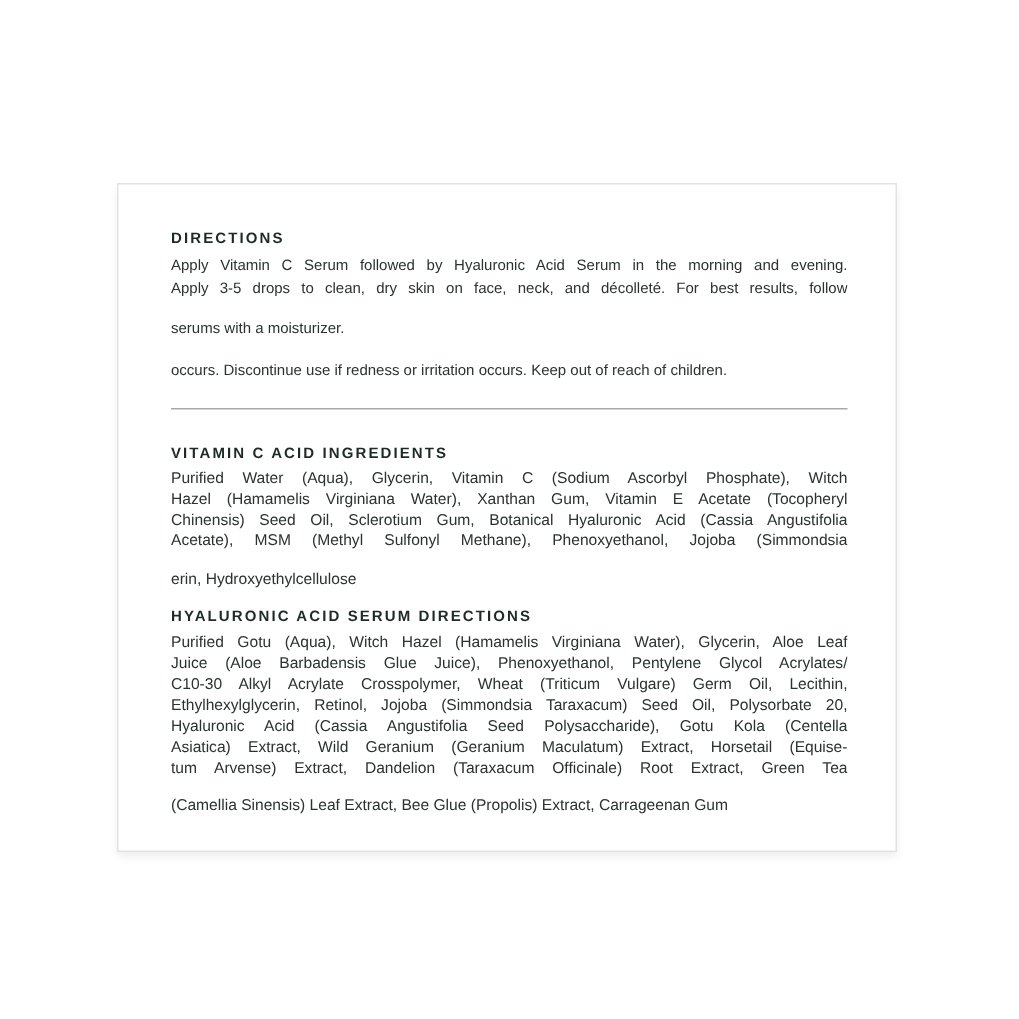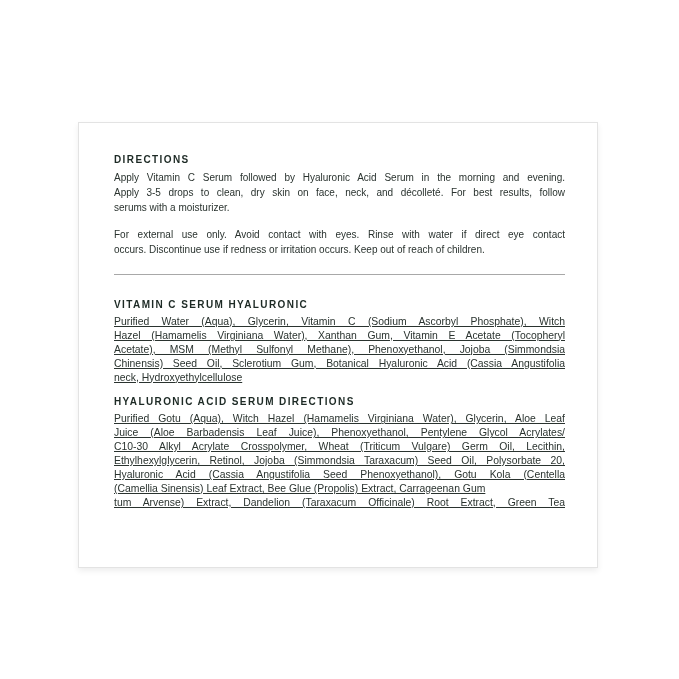--- a/index.html
+++ b/index.html
@@ -45,31 +45,31 @@
   }
   .para .line {
     text-align: justify;
     text-align-last: justify;
     overflow: hidden;
     white-space: nowrap;
   }
   .para .line.last {
     text-align: left;
     text-align-last: left;
+    margin-top: 12px;
   }
   .para-directions .line {
     font-size: 10px;
     height: 15.2px;
     line-height: 15.2px;
   }
   .para-ingredients .line {
     font-size: 10.4px;
     height: 13.9px;
     line-height: 13.9px;
-    text-decoration: underline;
   }
   .para + .para {
     margin-top: 11px;
   }
   hr.divider {
     border: 0;
     border-top: 1px solid #a8a8a8;
     margin: 17px 0 24px 0;
   }
   .section-gap {
@@ -83,45 +83,45 @@
   <div class="card">
 
     <section>
       <h3 class="sec-heading">DIRECTIONS</h3>
       <div class="para para-directions">
           <div class="line">Apply Vitamin C Serum followed by Hyaluronic Acid Serum in the morning and evening.</div>
           <div class="line">Apply 3-5 drops to clean, dry skin on face, neck, and décolleté. For best results, follow</div>
           <div class="line last">serums with a moisturizer.</div>
         </div>
       <div class="para para-directions">
-          <div class="line">For external use only. Avoid contact with eyes. Rinse with water if direct eye contact</div>
           <div class="line last">occurs. Discontinue use if redness or irritation occurs. Keep out of reach of children.</div>
         </div>
     </section>
 
     <hr class="divider">
 
     <section>
-      <h3 class="sec-heading">VITAMIN C SERUM HYALURONIC</h3>
+      <h3 class="sec-heading">VITAMIN C ACID INGREDIENTS</h3>
       <div class="para para-ingredients">
           <div class="line">Purified Water (Aqua), Glycerin, Vitamin C (Sodium Ascorbyl Phosphate), Witch</div>
           <div class="line">Hazel (Hamamelis Virginiana Water), Xanthan Gum, Vitamin E Acetate (Tocopheryl</div>
+          <div class="line">Chinensis) Seed Oil, Sclerotium Gum, Botanical Hyaluronic Acid (Cassia Angustifolia</div>
           <div class="line">Acetate), MSM (Methyl Sulfonyl Methane), Phenoxyethanol, Jojoba (Simmondsia</div>
-          <div class="line">Chinensis) Seed Oil, Sclerotium Gum, Botanical Hyaluronic Acid (Cassia Angustifolia</div>
-          <div class="line last">neck, Hydroxyethylcellulose</div>
+          <div class="line last">erin, Hydroxyethylcellulose</div>
         </div>
     </section>
 
     <section class="section-gap">
       <h3 class="sec-heading">HYALURONIC ACID SERUM DIRECTIONS</h3>
       <div class="para para-ingredients">
           <div class="line">Purified Gotu (Aqua), Witch Hazel (Hamamelis Virginiana Water), Glycerin, Aloe Leaf</div>
-          <div class="line">Juice (Aloe Barbadensis Leaf Juice), Phenoxyethanol, Pentylene Glycol Acrylates/</div>
+          <div class="line">Juice (Aloe Barbadensis Glue Juice), Phenoxyethanol, Pentylene Glycol Acrylates/</div>
           <div class="line">C10-30 Alkyl Acrylate Crosspolymer, Wheat (Triticum Vulgare) Germ Oil, Lecithin,</div>
           <div class="line">Ethylhexylglycerin, Retinol, Jojoba (Simmondsia Taraxacum) Seed Oil, Polysorbate 20,</div>
-          <div class="line">Hyaluronic Acid (Cassia Angustifolia Seed Phenoxyethanol), Gotu Kola (Centella</div>
+          <div class="line">Hyaluronic Acid (Cassia Angustifolia Seed Polysaccharide), Gotu Kola (Centella</div>
+          <div class="line">Asiatica) Extract, Wild Geranium (Geranium Maculatum) Extract, Horsetail (Equise-</div>
+          <div class="line">tum Arvense) Extract, Dandelion (Taraxacum Officinale) Root Extract, Green Tea</div>
           <div class="line last">(Camellia Sinensis) Leaf Extract, Bee Glue (Propolis) Extract, Carrageenan Gum</div>
-          <div class="line">tum Arvense) Extract, Dandelion (Taraxacum Officinale) Root Extract, Green Tea</div>
         </div>
     </section>
 
   </div>
 </div>
 
 </body></html>

